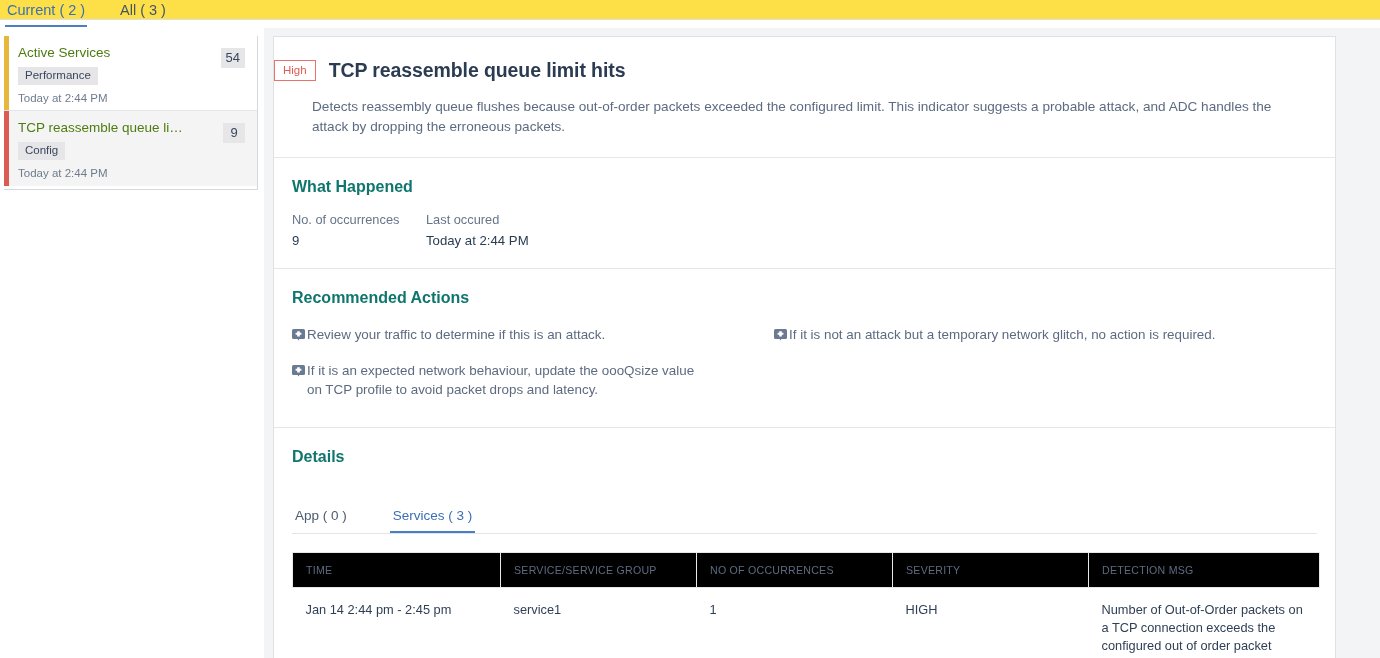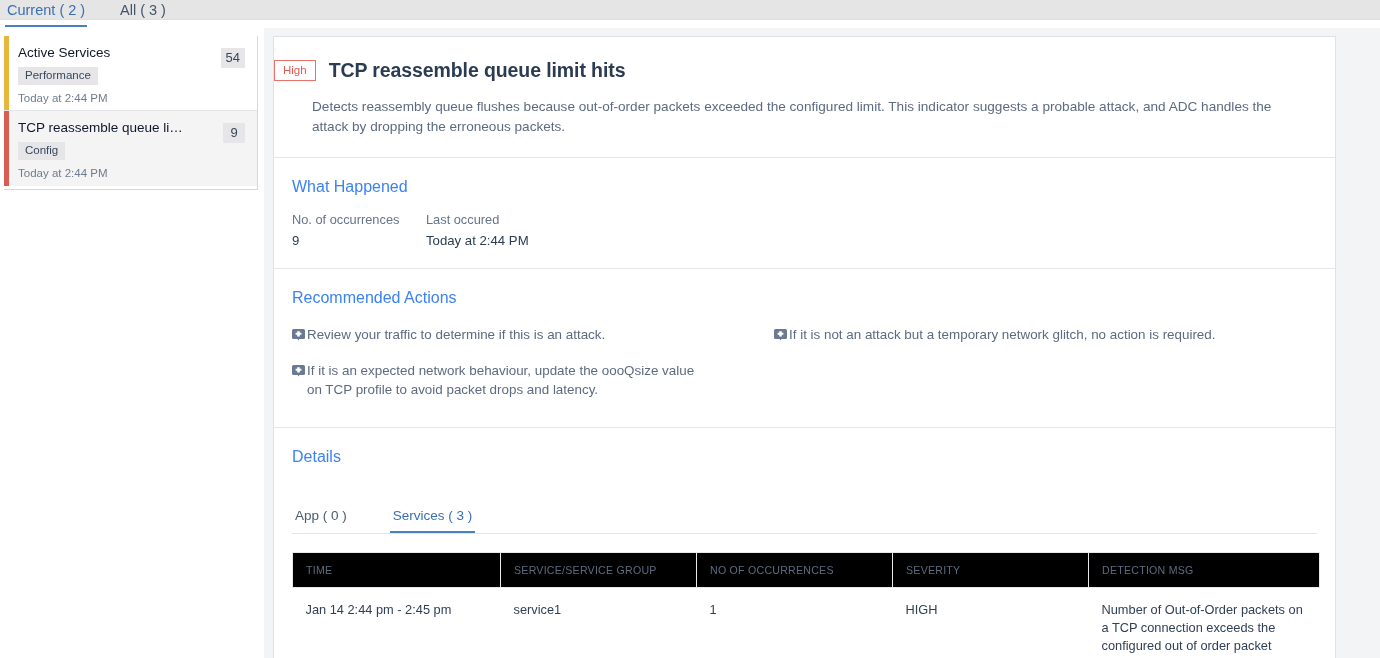--- a/index.html
+++ b/index.html
@@ -10,21 +10,21 @@
     font-family: "Liberation Sans", sans-serif;
     overflow: hidden;
   }
   .app { position: relative; width: 1380px; height: 658px; background:#ffffff; }
 
   
   .top-tabs {
     position: absolute; left: 0; top: 0;
     width: 1380px; height: 20px;
     border-bottom: 1px solid #dcdfe3;
-    background: #e5e5e5;
+    background: #fde047;
   }
   .top-tab {
     position: absolute; top: 2px;
     font-size: 14.5px; color: #43546b;
     padding: 0 2px 7px 2px; cursor: pointer;
     white-space: nowrap;
   }
   .top-tab.active { color: #3b6fb6; border-bottom: 2px solid #4a7fc1; }
   #tab0 { left: 5px; }
   #tab1 { left: 118px; }
@@ -45,21 +45,21 @@
     border-bottom: 1px solid #e3e5e8;
     background: #ffffff;
     cursor: pointer;
   }
   .list-item:last-child { border-bottom: none; }
   .list-item.selected { background: #f4f4f5; }
   .list-item .bar {
     position: absolute; left: 0; top: 0; bottom: 0; width: 5px;
   }
   .li-title {
-    font-size: 13.5px; color: #0f172a;
+    font-size: 13.5px; color: #4d7c0f;
     max-width: 170px; white-space: nowrap;
     overflow: hidden; text-overflow: ellipsis;
     line-height: 16px;
   }
   .li-count {
     position: absolute; right: 12px; top: 12px;
     min-width: 22px; height: 20px;
     background: #e6e6e8; color: #38475c;
     font-size: 13px; text-align: center;
     line-height: 20px; padding: 0 5px;
@@ -94,21 +94,21 @@
     border: 1px solid #e9726a; color: #e05c52;
     font-size: 11.5px; padding: 3px 8px 4px 8px;
     line-height: 12px; background: #ffffff;
   }
   .hdr-title { font-size: 19.5px; color: #2b3c52; font-weight: bold; letter-spacing: -0.1px; }
   .hdr-desc {
     margin-top: 15px; font-size: 13.6px; color: #5d6b80;
     line-height: 20px; max-width: 960px; margin-left: 38px;
   }
 
-  .sec-title { font-size: 16px; color: #3b82f6; padding-top: 20px; }
+  .sec-title { font-size: 16px; color: #0f766e; padding-top: 20px; font-weight: bold; }
 
   .wh-grid { display: flex; margin-top: 16px; padding-bottom: 20px; }
   .wh-col { width: 134px; }
   .wh-label { font-size: 12.8px; color: #66748a; }
   .wh-value { font-size: 13.2px; color: #2b3c52; margin-top: 6px; }
 
   .actions { padding-bottom: 28px; }
   .act-grid {
     margin-top: 18px;
     display: grid; grid-template-columns: 410px 1fr; column-gap: 72px; row-gap: 16px;

